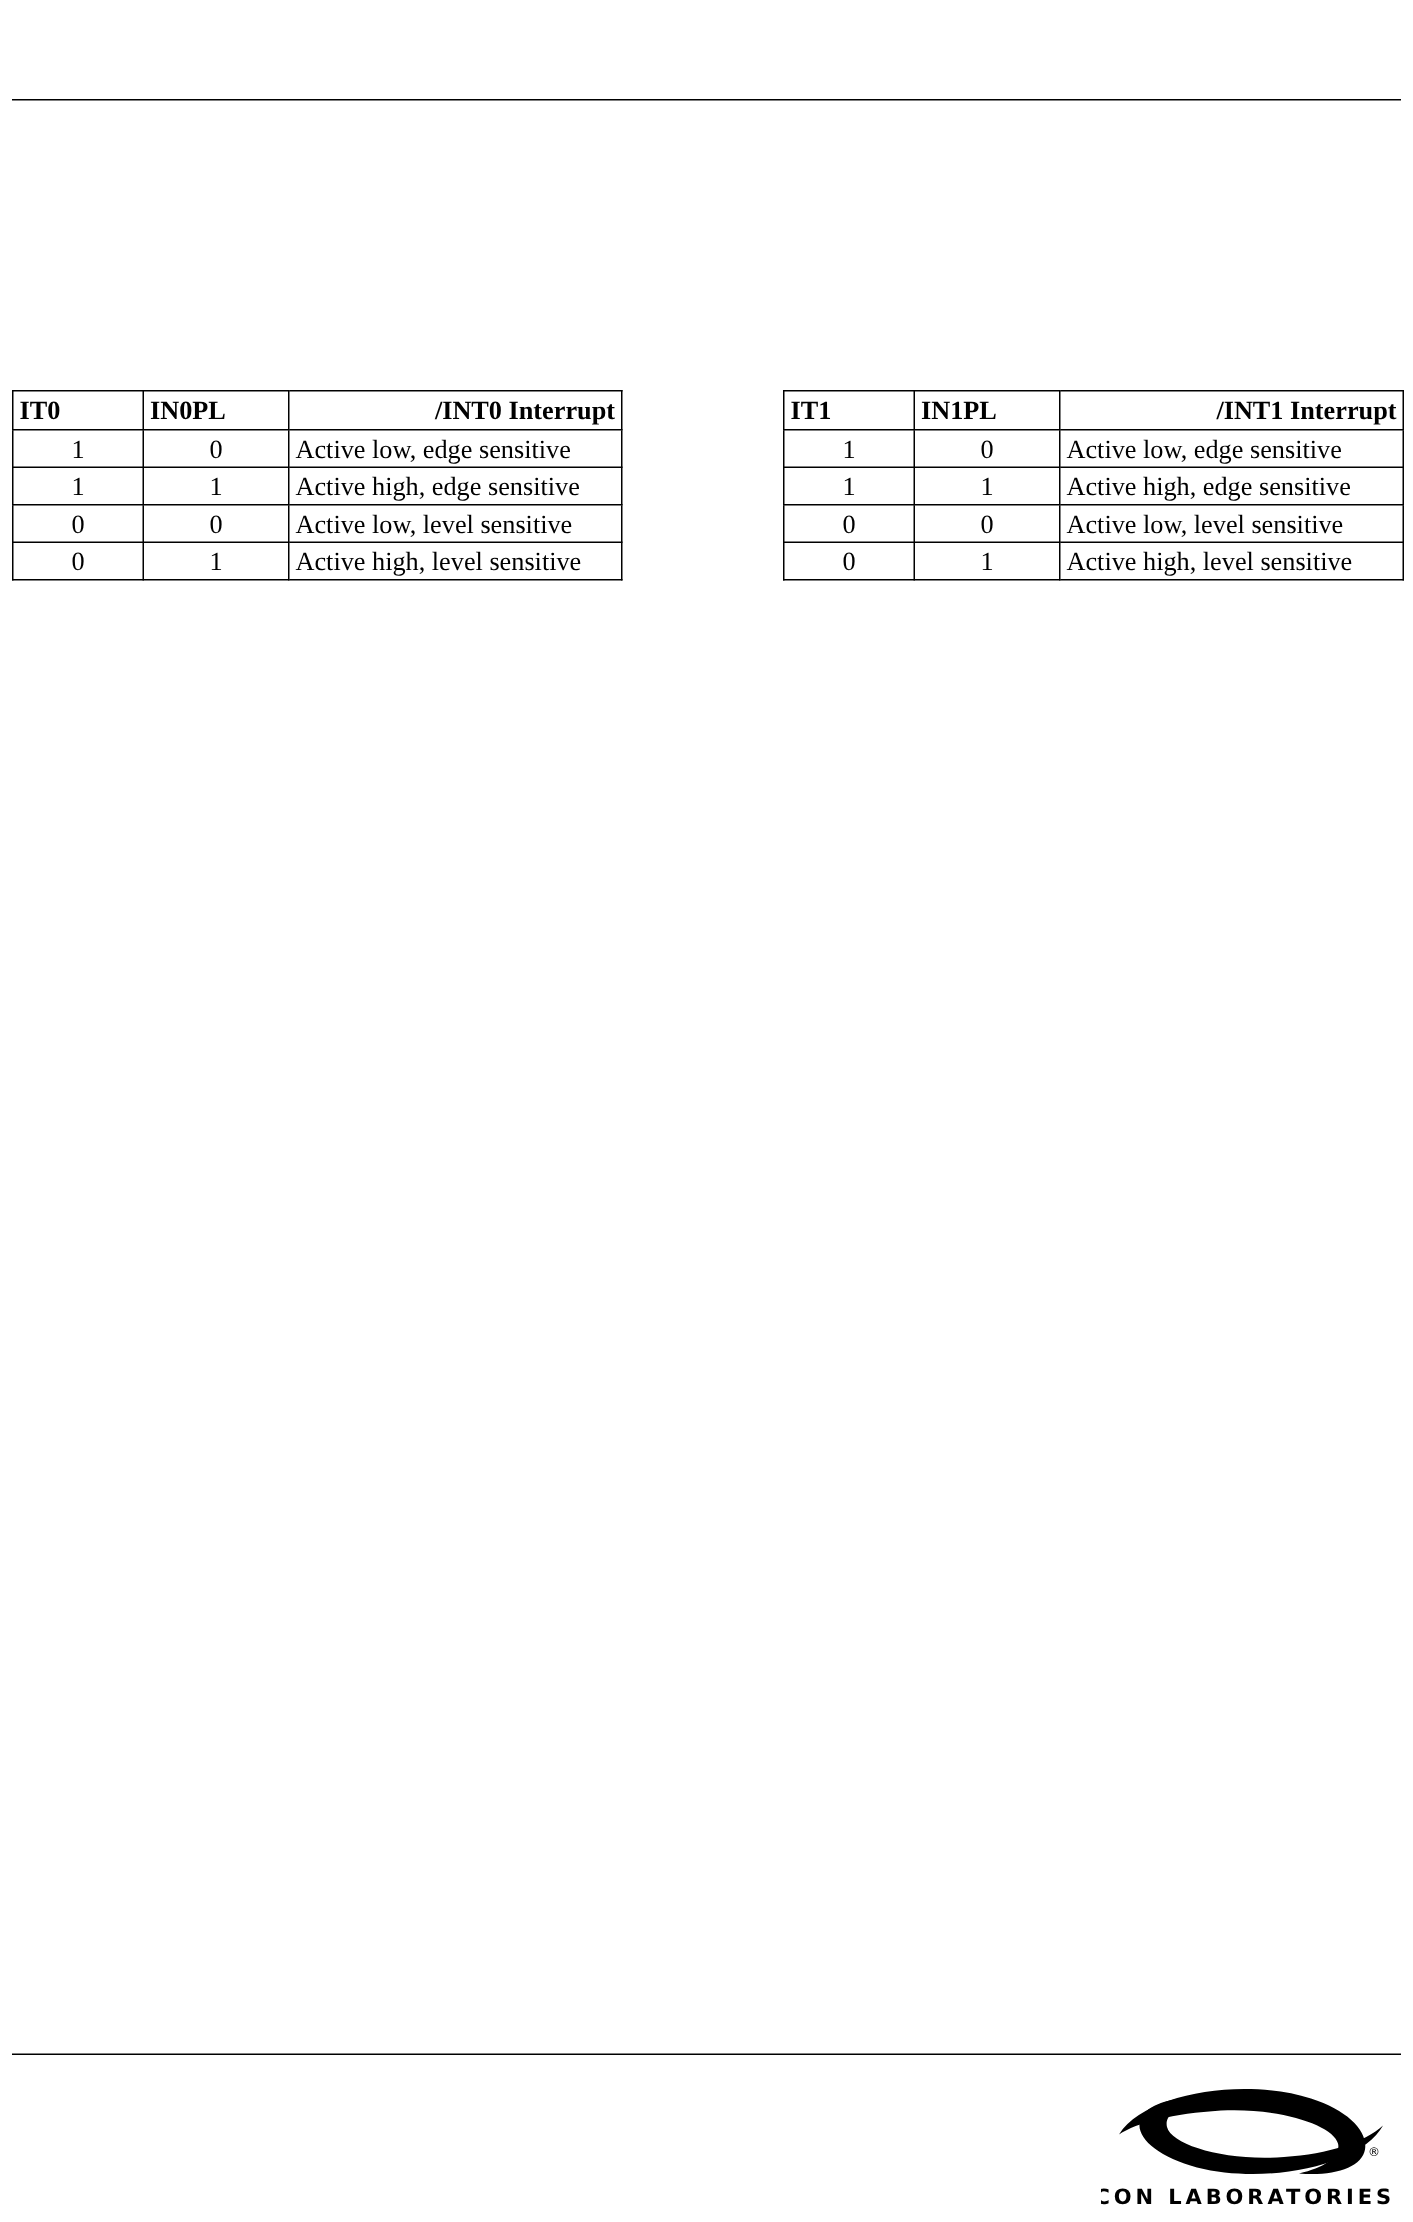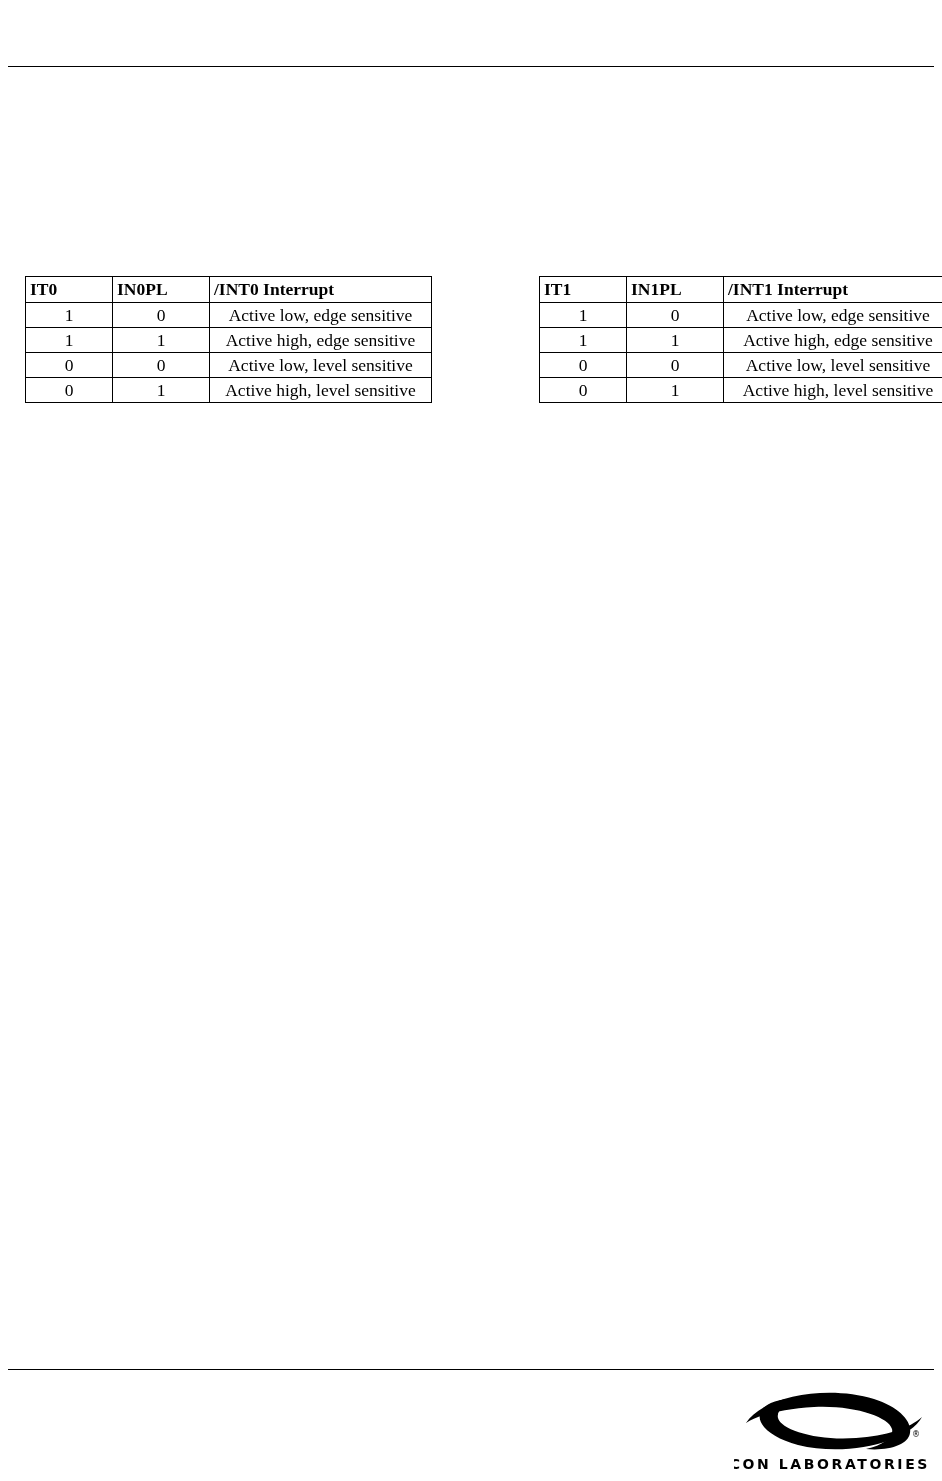--- a/index.html
+++ b/index.html
@@ -24,25 +24,24 @@
     left: 8px;
     right: 8px;
     height: 1px;
     background: #000000;
   }
   .rule-top { top: 66px; }
   .rule-bottom { top: 1369px; }
 
   .tables-row {
     position: absolute;
-    top: 276px;
+    top: 260px;
     left: 0;
     width: 836px;
     height: 130px;
-    margin-left: 17px;
   }
 
   table.truth {
     position: absolute;
     border-collapse: collapse;
     font-size: 17.5px;
     table-layout: fixed;
   }
   table.truth.left  { left: 8px;   width: 407px; }
   table.truth.right { left: 522px; width: 414px; padding-left: 38px; }
@@ -50,34 +49,34 @@
   table.truth td, table.truth th {
     border: 1px solid #000000;
     padding: 0 4px;
     height: 24px;
     line-height: 24px;
     vertical-align: middle;
     font-weight: normal;
   }
   table.truth thead th {
     font-weight: bold;
-    text-align: left;
+    text-align: right;
     height: 25px;
     line-height: 25px;
   }
   table.truth thead th.c-bit,
   table.truth thead th.c-pl {
     text-align: left;
   }
   table.truth td.c-bit,
   table.truth td.c-pl {
     text-align: center;
   }
   table.truth td.c-desc {
-    text-align: center;
+    text-align: left;
   }
   .left .c-bit  { width: 78px; }
   .left .c-pl   { width: 88px; }
   .right .c-bit { width: 78px; }
   .right .c-pl  { width: 88px; }
 
   
   .logo {
     position: absolute;
     right: 8px;

